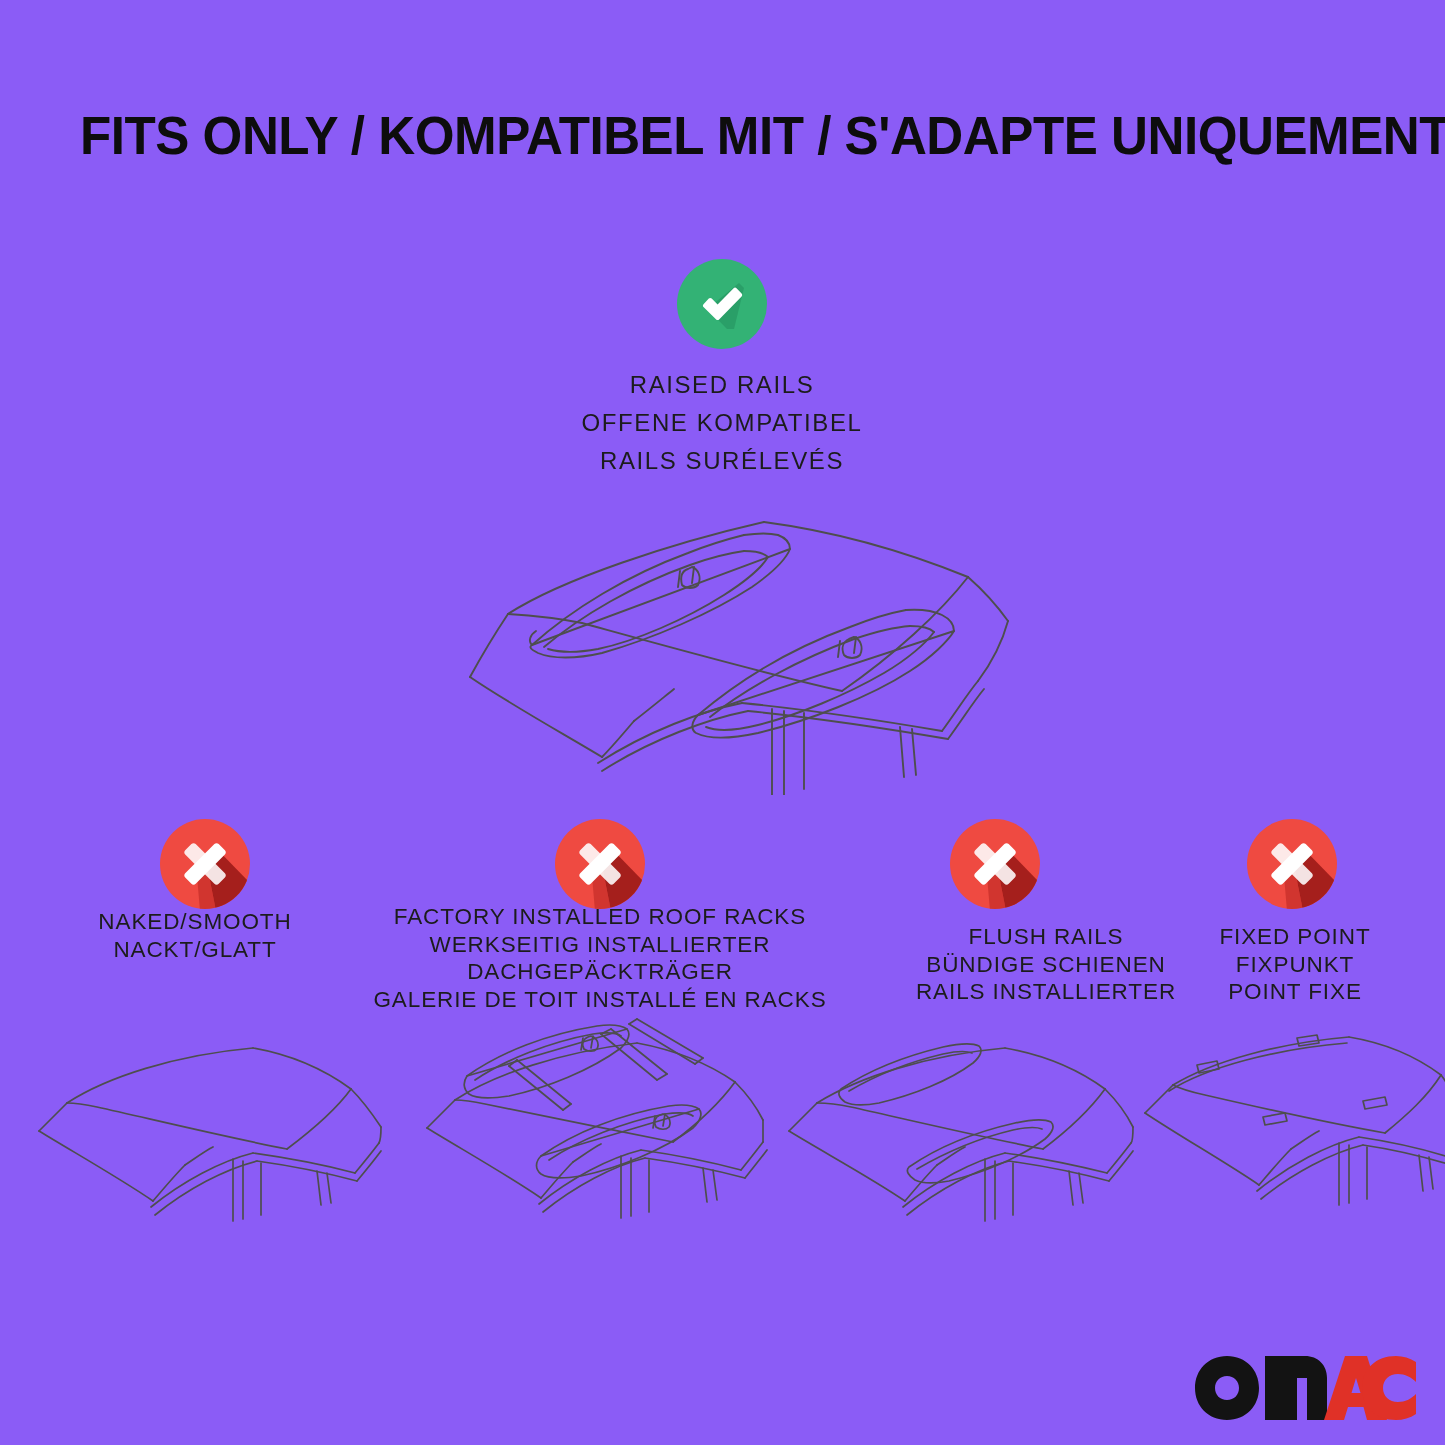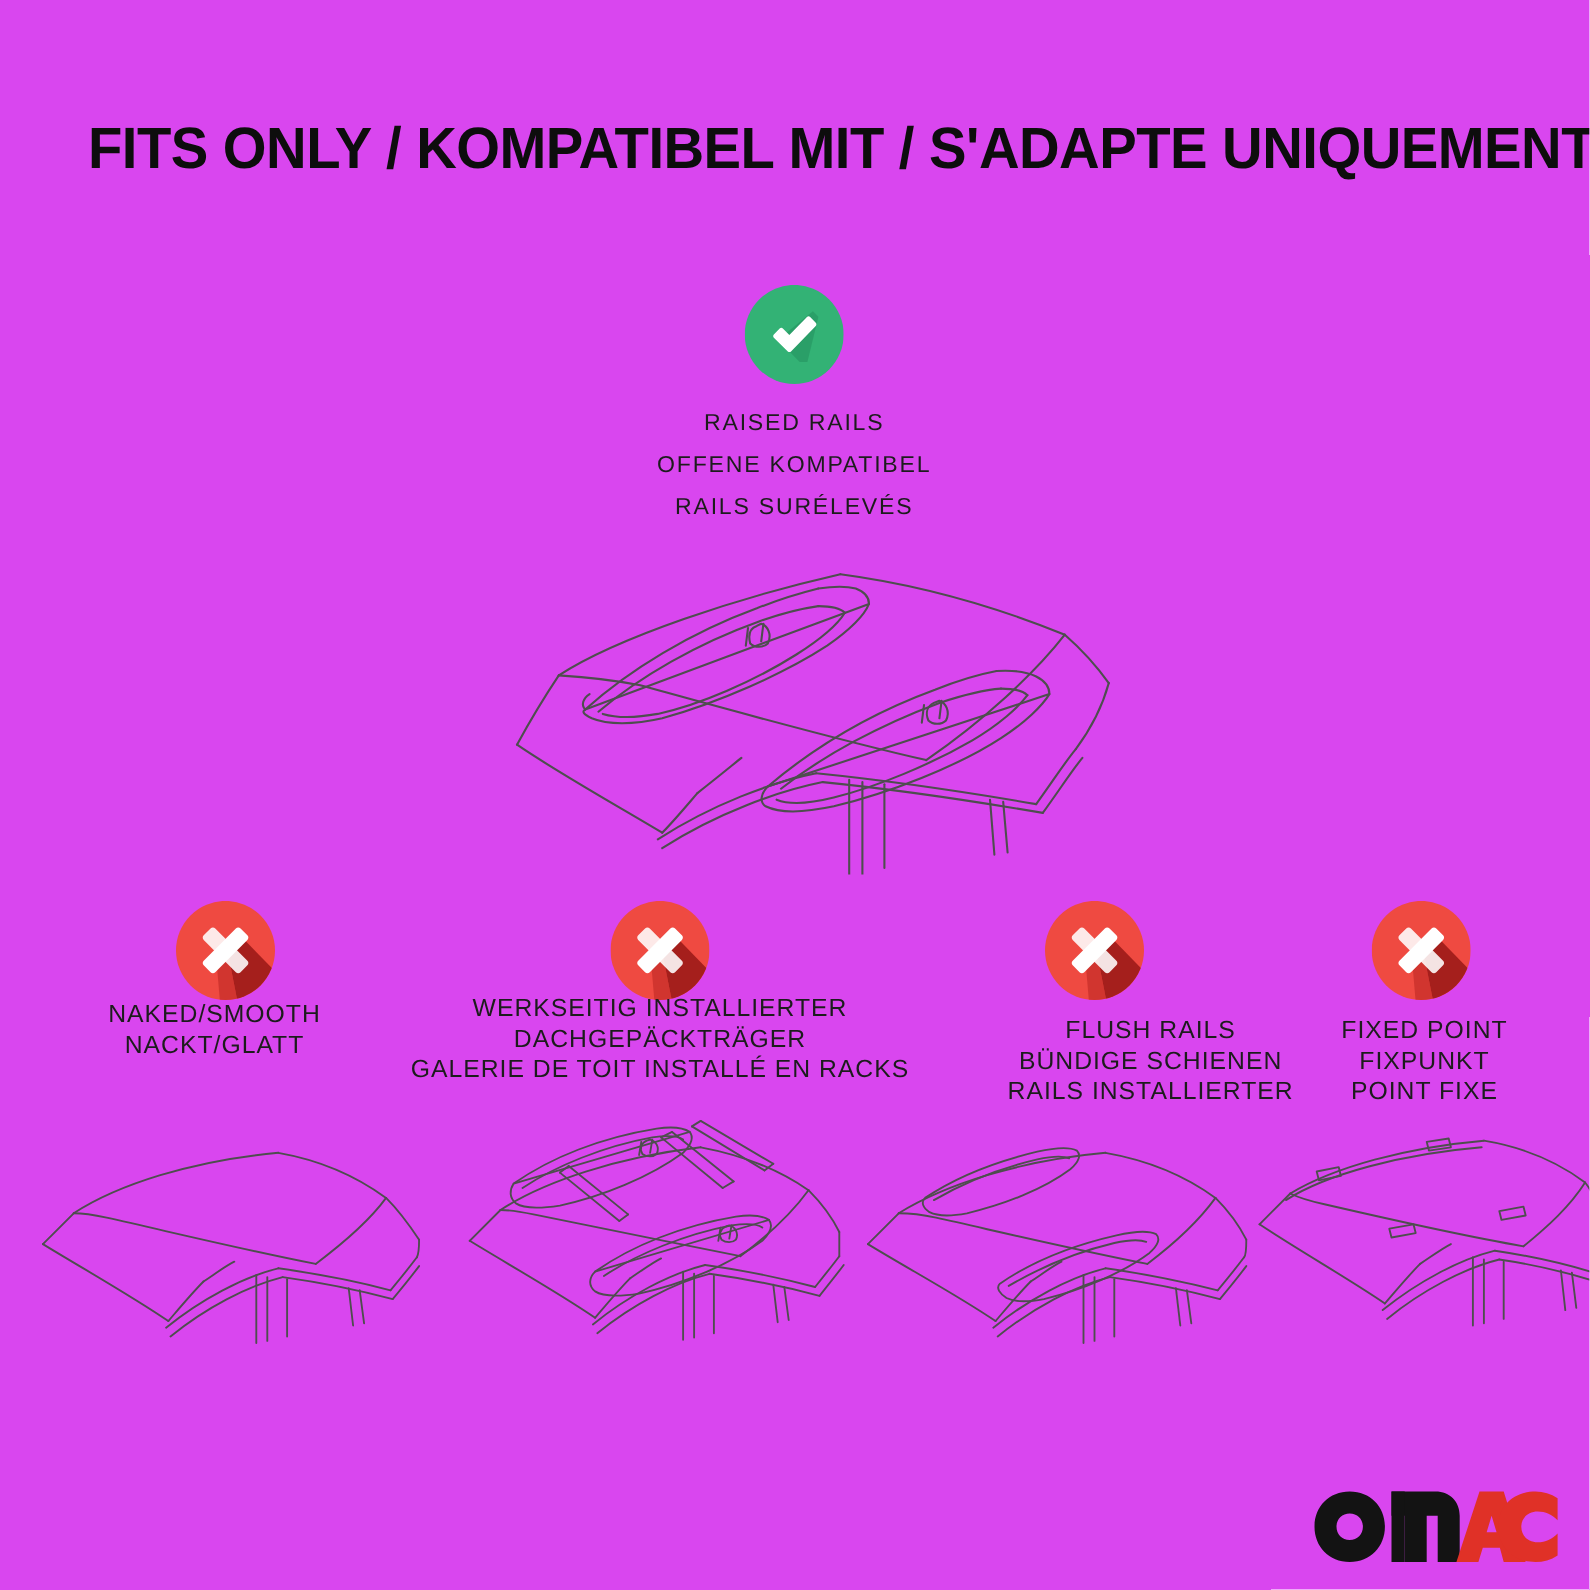--- a/index.html
+++ b/index.html
@@ -9,21 +9,21 @@
     background: #ffffff;
   }
   body {
     font-family: "Liberation Sans", sans-serif;
     color: #1a1a1a;
   }
   #page {
     position: relative;
     width: 1445px;
     height: 1445px;
-    background: #d946ef;
+    background: #8b5cf6;
     overflow: hidden;
   }
 
   
   .title {
     position: absolute;
     left: 80px;
     top: 106px;
     width: 1300px;
     font-family: "Liberation Sans Narrow", "Liberation Sans", sans-serif;
@@ -47,21 +47,21 @@
 
   
   .label {
     position: absolute;
     text-align: center;
     font-family: "Liberation Sans", sans-serif;
     font-weight: 400;
     color: #1c1c1c;
   }
   .label-main {
-    font-size: 21px;
+    font-size: 24px;
     line-height: 38px;
     letter-spacing: 1.6px;
   }
   .label-small {
     font-size: 22.5px;
     line-height: 27.5px;
     letter-spacing: 0.9px;
   }
   .label .line { display: block; white-space: nowrap; }
 
@@ -232,20 +232,21 @@
         <polygon points="36,45 45,36 56,92 40,92" fill="#b82420" opacity="0.55"></polygon>
       </g>
       <g fill="#ffffff">
         <path d="M31.4 25.1 L25.2 31.3 C24.0 32.5 24.0 34.4 25.2 35.6 L54.4 64.8 C55.6 66.0 57.5 66.0 58.7 64.8 L64.9 58.6 C66.1 57.4 66.1 55.5 64.9 54.3 L35.7 25.1 C34.5 23.9 32.6 23.9 31.4 25.1 Z" opacity="0.88"></path>
         <path d="M58.7 25.1 L64.9 31.3 C66.1 32.5 66.1 34.4 64.9 35.6 L35.7 64.8 C34.5 66.0 32.6 66.0 31.4 64.8 L25.2 58.6 C24.0 57.4 24.0 55.5 25.2 54.3 L54.4 25.1 C55.6 23.9 57.5 23.9 58.7 25.1 Z"></path>
       </g>
     </svg>
   </div>
 
   <div class="label label-small" style="left:365px; top:903px; width:470px;">
+    <span class="line">FACTORY INSTALLED ROOF RACKS</span>
     <span class="line">WERKSEITIG INSTALLIERTER</span>
     <span class="line">DACHGEPÄCKTRÄGER</span>
     <span class="line">GALERIE DE TOIT INSTALLÉ EN RACKS</span>
   </div>
 
   <div class="illo" style="left:405px; top:1010px; width:370px; height:235px;">
     <svg viewBox="0 0 370 235" xmlns="http://www.w3.org/2000/svg">
       <g fill="none" stroke="#4e4e4e" stroke-width="1.7" stroke-linecap="round" stroke-linejoin="round">
 
         <path d="M50 90 C90 64 156 42 232 33"></path>

